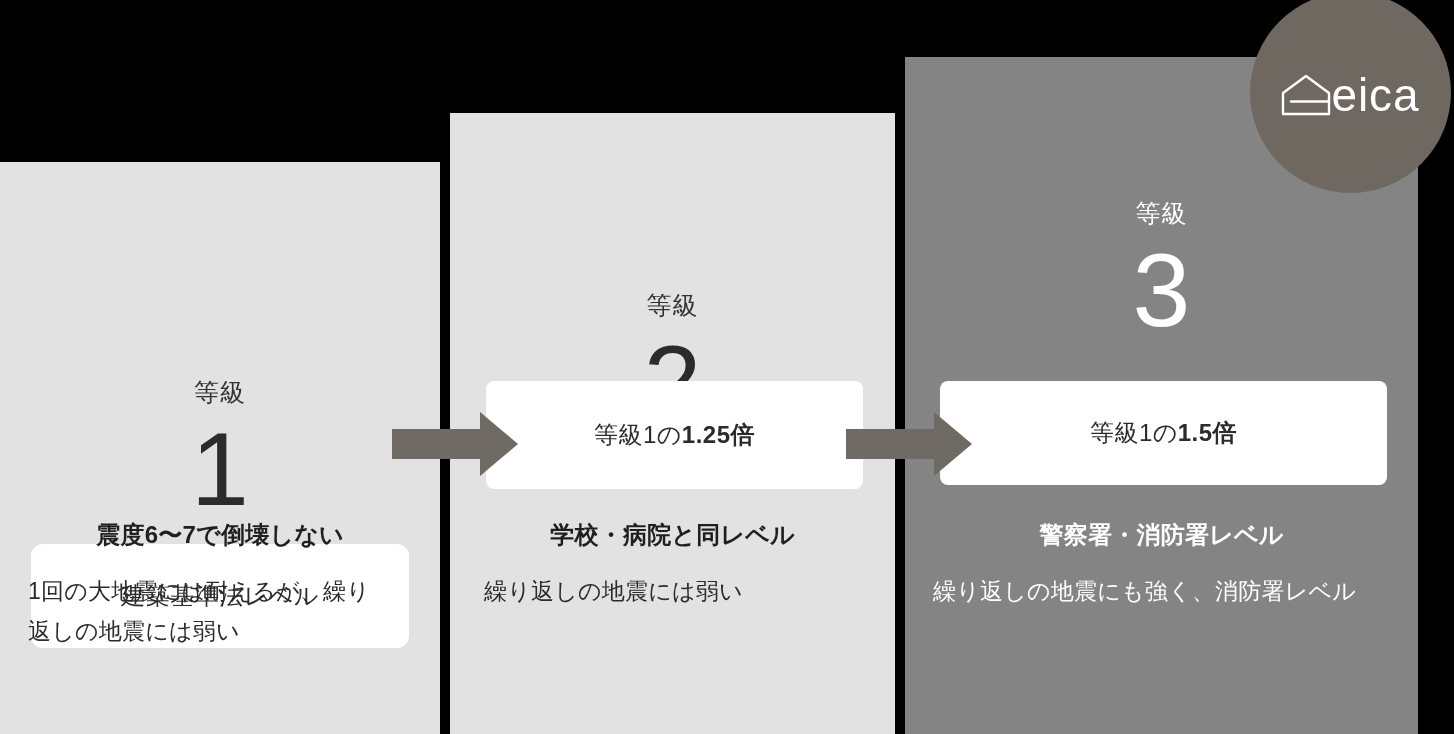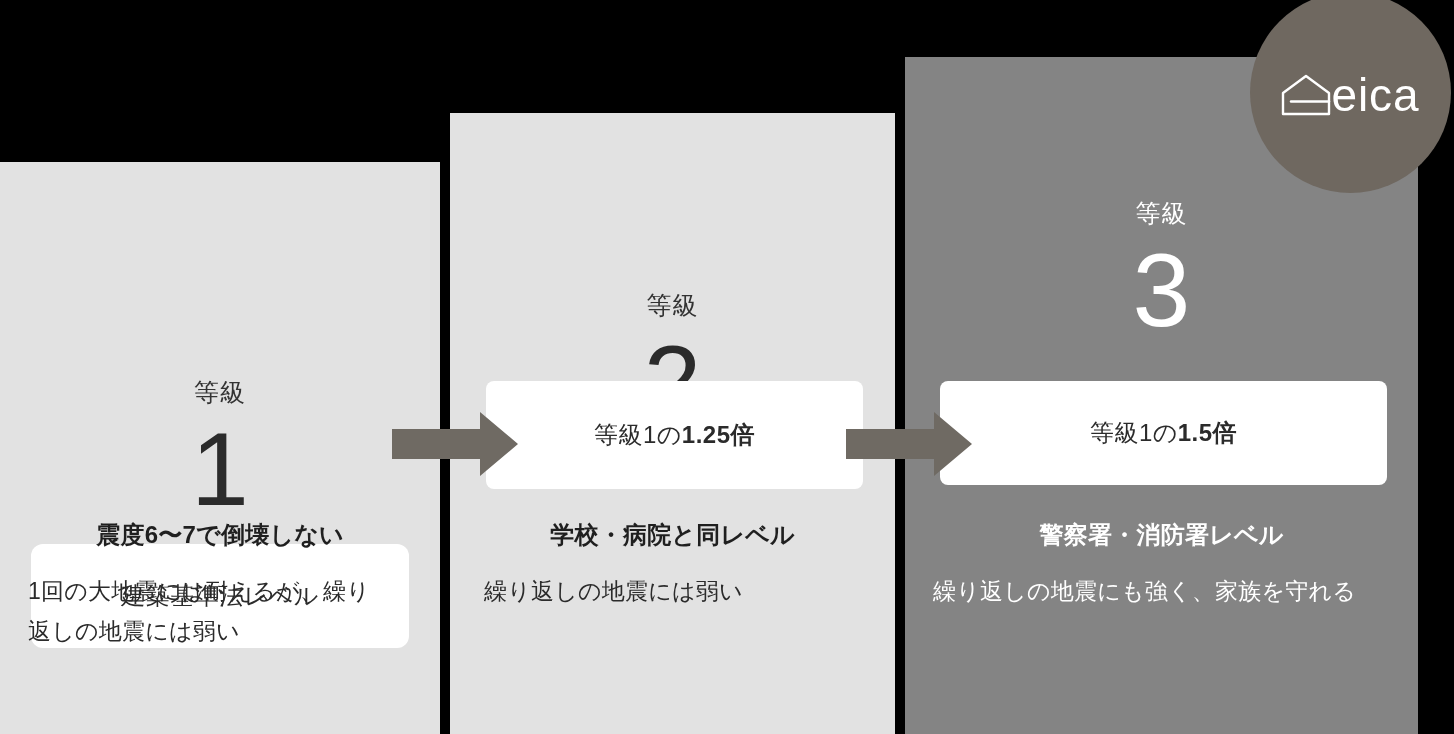--- a/index.html
+++ b/index.html
@@ -195,21 +195,21 @@
 
   <div class="col col-3">
     <div class="grade-label">等級</div>
     <div class="grade-number">3</div>
 
     <div class="pill">
       <span class="pill-text"><span>等級1の</span><b>1.5倍</b></span>
     </div>
 
     <div class="headline">警察署・消防署レベル</div>
-    <div class="body-text">繰り返しの地震にも強く、家族を守れる</div>
+    <div class="body-text">繰り返しの地震にも強く、消防署レベル</div>
   </div>
 
   <svg class="arrow" style="left:392px; top:412px;" width="126" height="64" viewBox="0 0 126 64">
     <path d="M0 17 L88 17 L88 0 L126 32 L88 64 L88 47 L0 47 Z" fill="#6f6a63"></path>
   </svg>
 
   <svg class="arrow" style="left:846px; top:412px;" width="126" height="64" viewBox="0 0 126 64">
     <path d="M0 17 L88 17 L88 0 L126 32 L88 64 L88 47 L0 47 Z" fill="#6f6a63"></path>
   </svg>
 

